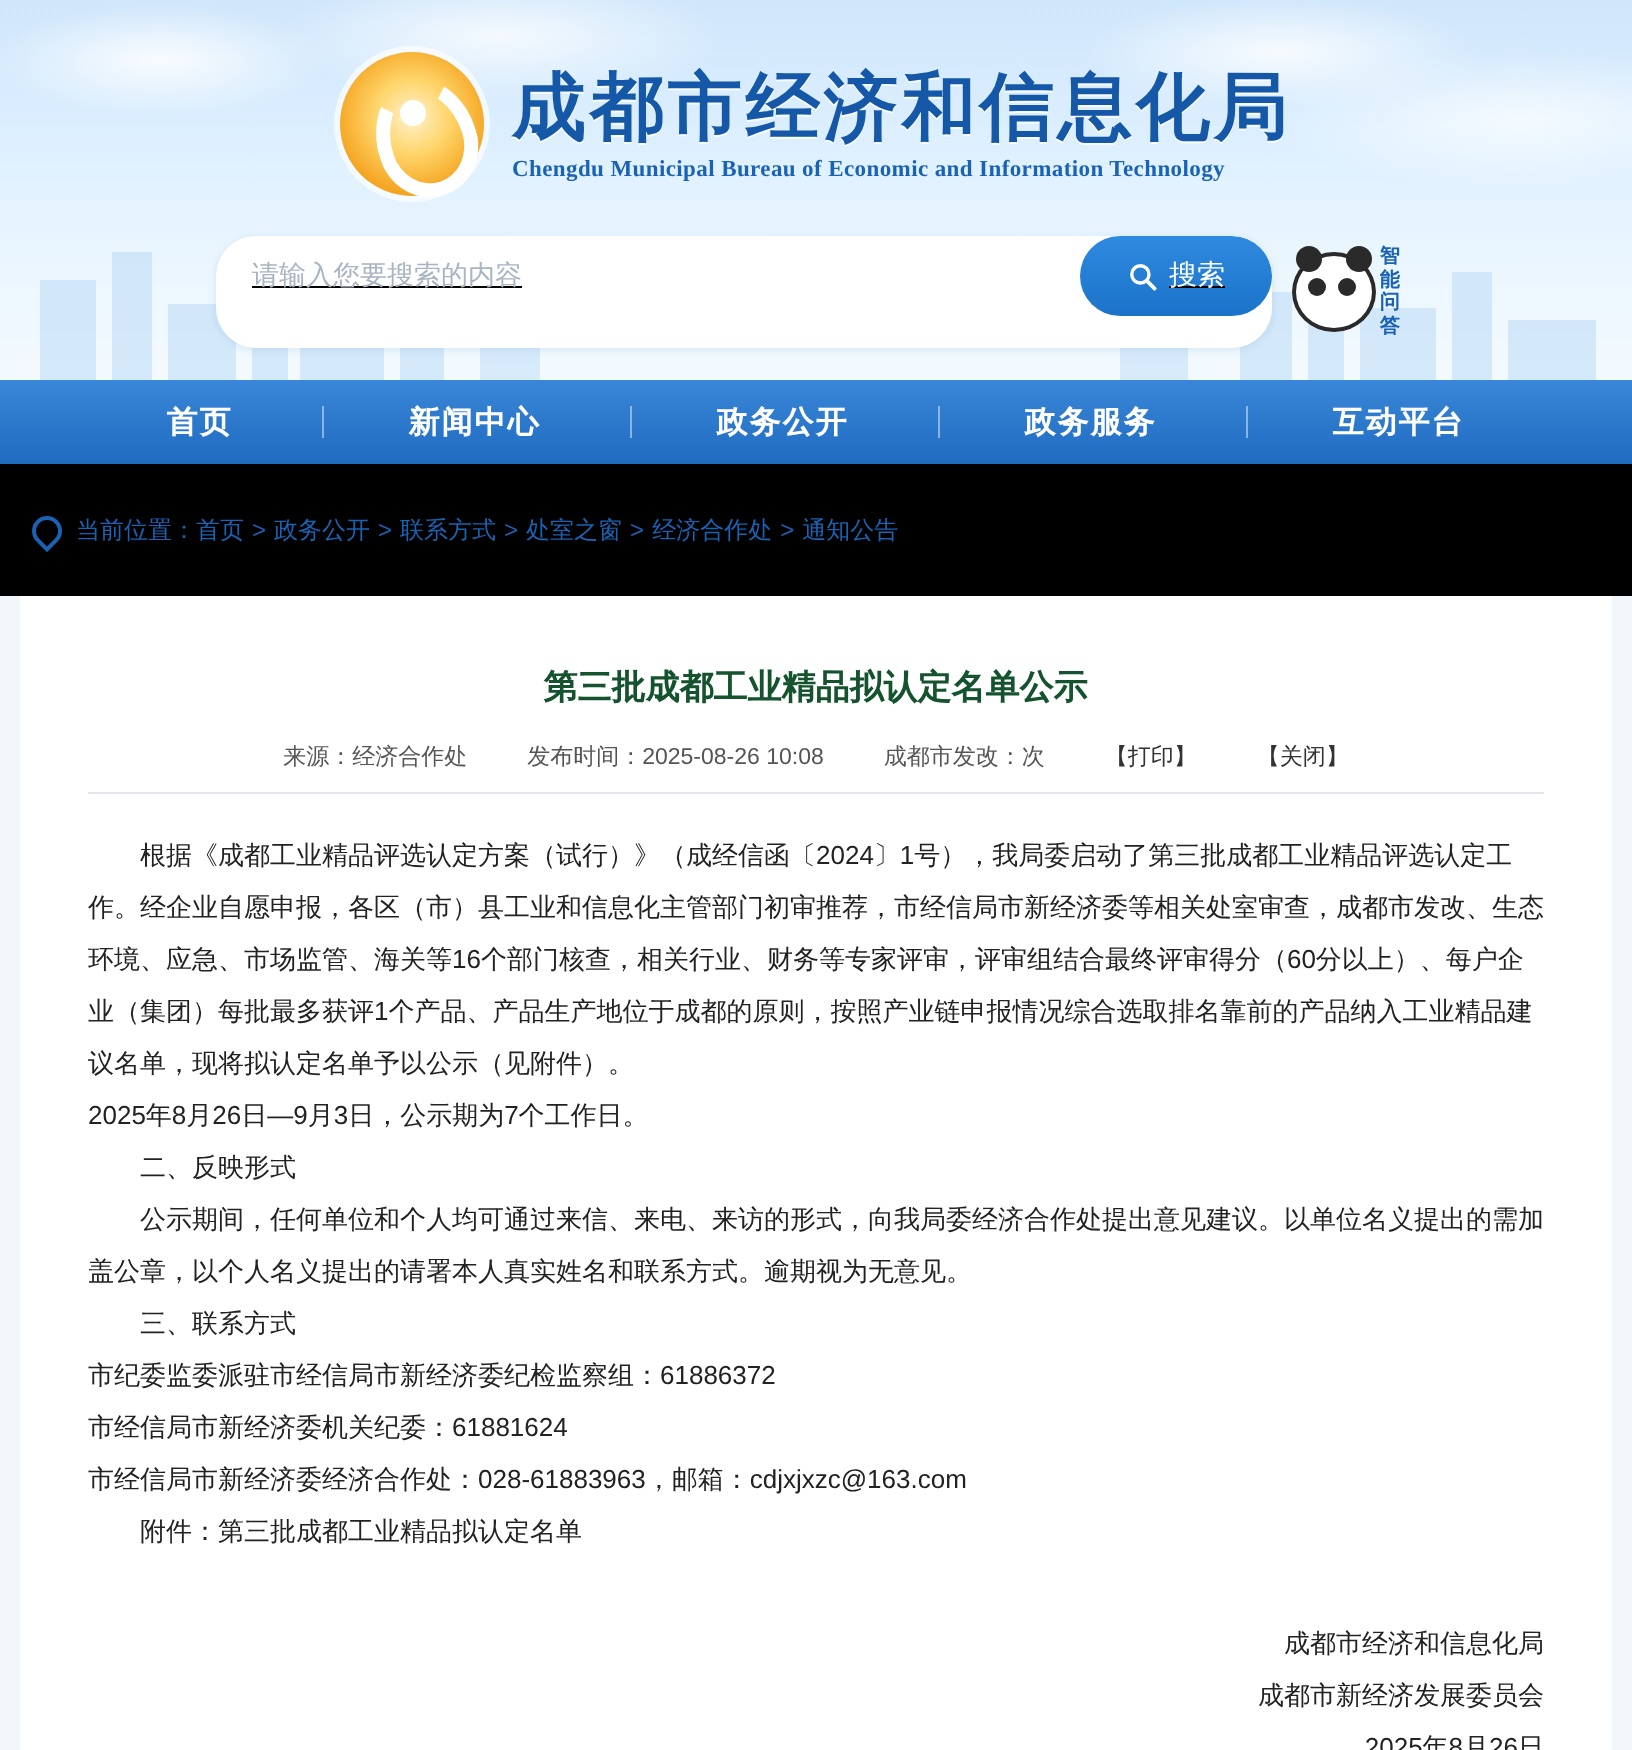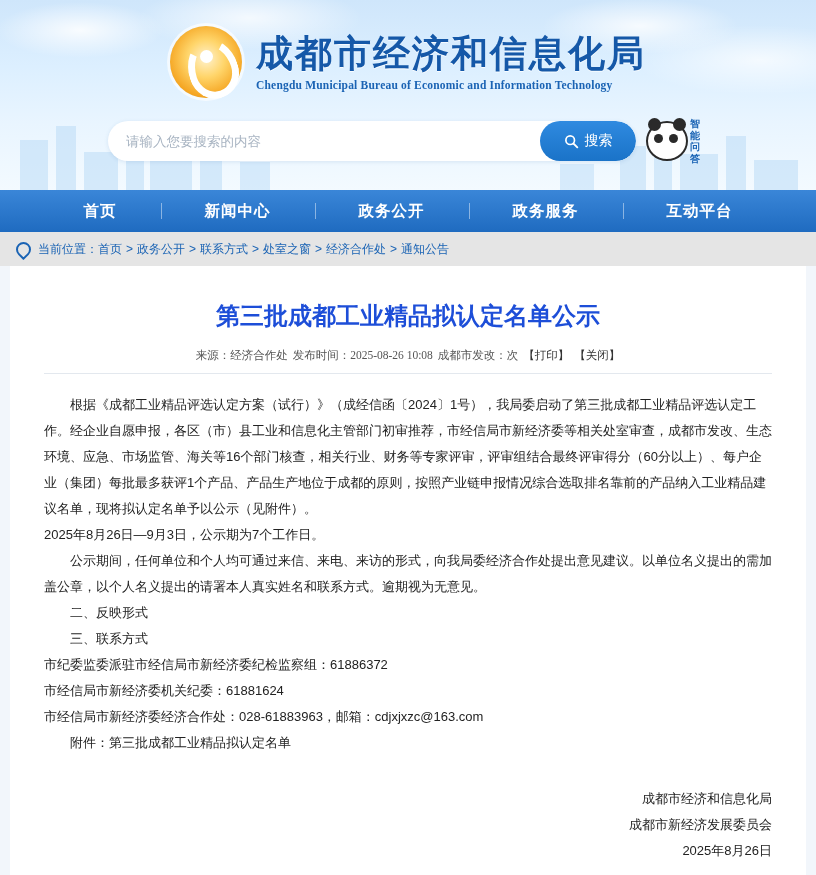--- a/index.html
+++ b/index.html
@@ -99,27 +99,27 @@
   
   .search-row {
     position: relative;
     margin: 20px auto 0;
     width: 600px;
     display: flex;
     align-items: center;
   }
   .search-box {
     flex: 1;
-    height: 40px;
+    height: 56px;
     background: #ffffff;
     border-radius: 20px;
     display: flex;
-    align-items: center;
     box-shadow: 0 1px 4px rgba(30,90,160,0.12);
     overflow: hidden;
+    text-decoration: underline;
   }
   .search-input {
     flex: 1;
     border: none;
     outline: none;
     height: 38px;
     padding: 0 18px;
     font-size: 13.5px;
     color: #333;
     background: transparent;
@@ -209,24 +209,24 @@
     transform: translateY(-50%);
     width: 1px; height: 16px;
     background: rgba(255,255,255,0.45);
   }
 
   
   .breadcrumb {
     height: 34px;
     display: flex;
     align-items: center;
-    padding: 0 16px;
+    padding: 16px 16px;
     font-size: 12px;
     color: #1a63b4;
-    background: #e5e5e5;
+    background: #000000;
   }
   .bc-pin {
     width: 11px; height: 11px;
     border: 2px solid #1a63b4;
     border-radius: 50% 50% 50% 0;
     transform: rotate(-45deg);
     margin-right: 7px;
     flex: none;
   }
   .bc-label { color: #1a63b4; }
@@ -236,37 +236,37 @@
   
   .article {
     margin: 0 10px;
     background: #ffffff;
     min-height: 600px;
     padding: 26px 34px 30px;
     box-sizing: border-box;
   }
   .art-title {
     text-align: center;
-    font-size: 24px;
+    font-size: 17px;
     font-weight: bold;
-    color: #1d4ed8;
+    color: #14532d;
     padding: 8px 0 16px;
     font-family: Liberation Mono, monospace;
   }
   .art-meta {
     display: flex;
     align-items: center;
     justify-content: center;
-    gap: 5px;
+    gap: 30px;
     font-size: 11.5px;
     color: #555;
     padding-bottom: 10px;
     border-bottom: 1px solid #e3e8ee;
     margin-bottom: 18px;
-    font-family: Liberation Serif, serif;
+    font-family: Liberation Sans, sans-serif;
   }
   .art-meta .act { color: #333; cursor: pointer; }
   .body-text {
     font-size: 13px;
     line-height: 2.0;
     color: #222;
     font-family: "Liberation Sans", sans-serif;
   }
   .body-text p { margin: 0; }
   .indent { text-indent: 2em; }
@@ -371,22 +371,22 @@
       <span>来源：经济合作处</span>
       <span>发布时间：2025-08-26 10:08</span>
       <span>成都市发改：次</span>
       <span class="act">【打印】</span>
       <span class="act">【关闭】</span>
     </div>
 
     <div class="body-text">
       <p class="indent">根据《成都工业精品评选认定方案（试行）》（成经信函〔2024〕1号），我局委启动了第三批成都工业精品评选认定工作。经企业自愿申报，各区（市）县工业和信息化主管部门初审推荐，市经信局市新经济委等相关处室审查，成都市发改、生态环境、应急、市场监管、海关等16个部门核查，相关行业、财务等专家评审，评审组结合最终评审得分（60分以上）、每户企业（集团）每批最多获评1个产品、产品生产地位于成都的原则，按照产业链申报情况综合选取排名靠前的产品纳入工业精品建议名单，现将拟认定名单予以公示（见附件）。</p>
       <p>2025年8月26日—9月3日，公示期为7个工作日。</p>
+      <p class="indent">二、反映形式</p>
       <p class="indent">公示期间，任何单位和个人均可通过来信、来电、来访的形式，向我局委经济合作处提出意见建议。以单位名义提出的需加盖公章，以个人名义提出的请署本人真实姓名和联系方式。逾期视为无意见。</p>
-      <p class="indent">二、反映形式</p>
       <p class="indent">三、联系方式</p>
       <p>市纪委监委派驻市经信局市新经济委纪检监察组：61886372</p>
       <p>市经信局市新经济委机关纪委：61881624</p>
       <p>市经信局市新经济委经济合作处：028-61883963，邮箱：cdjxjxzc@163.com</p>
       <p class="attach-line">附件：第三批成都工业精品拟认定名单</p>
     </div>
 
     <div class="signature">
       <div>成都市经济和信息化局</div>
       <div>成都市新经济发展委员会</div>

